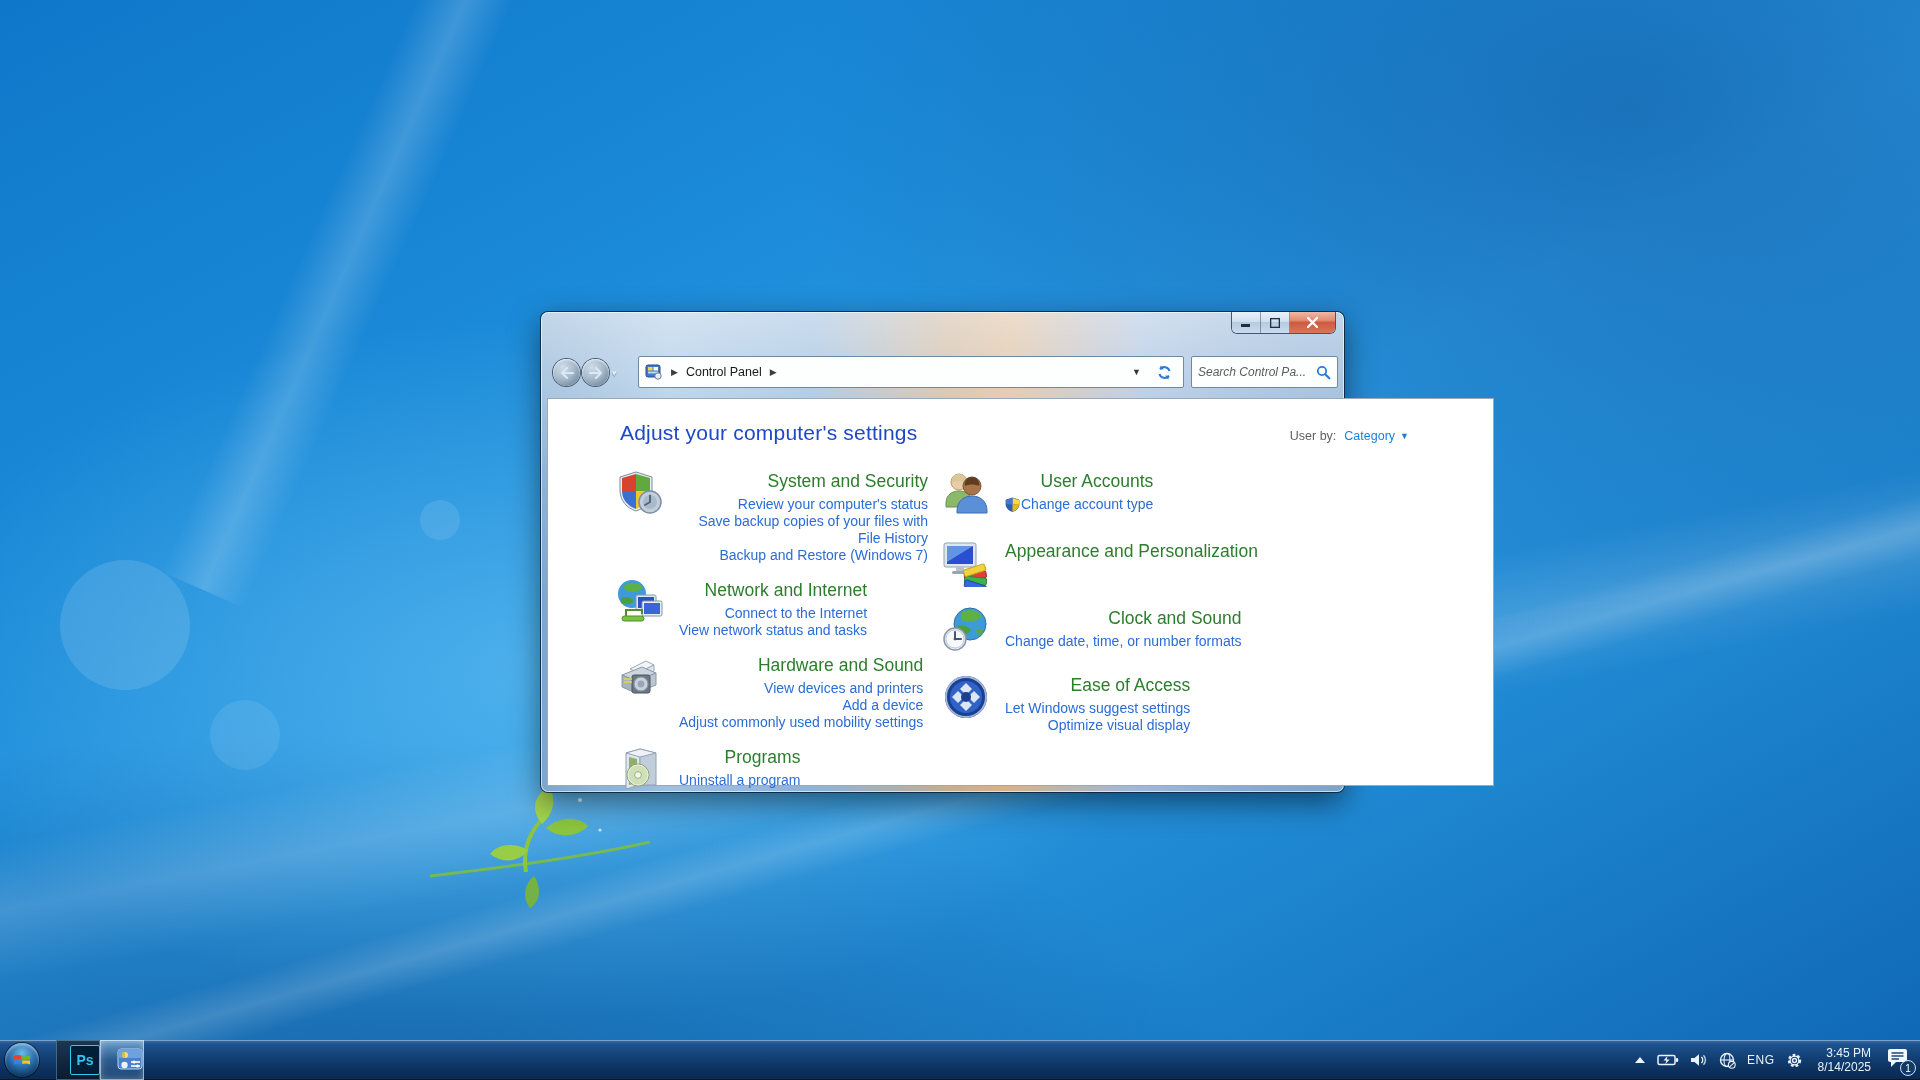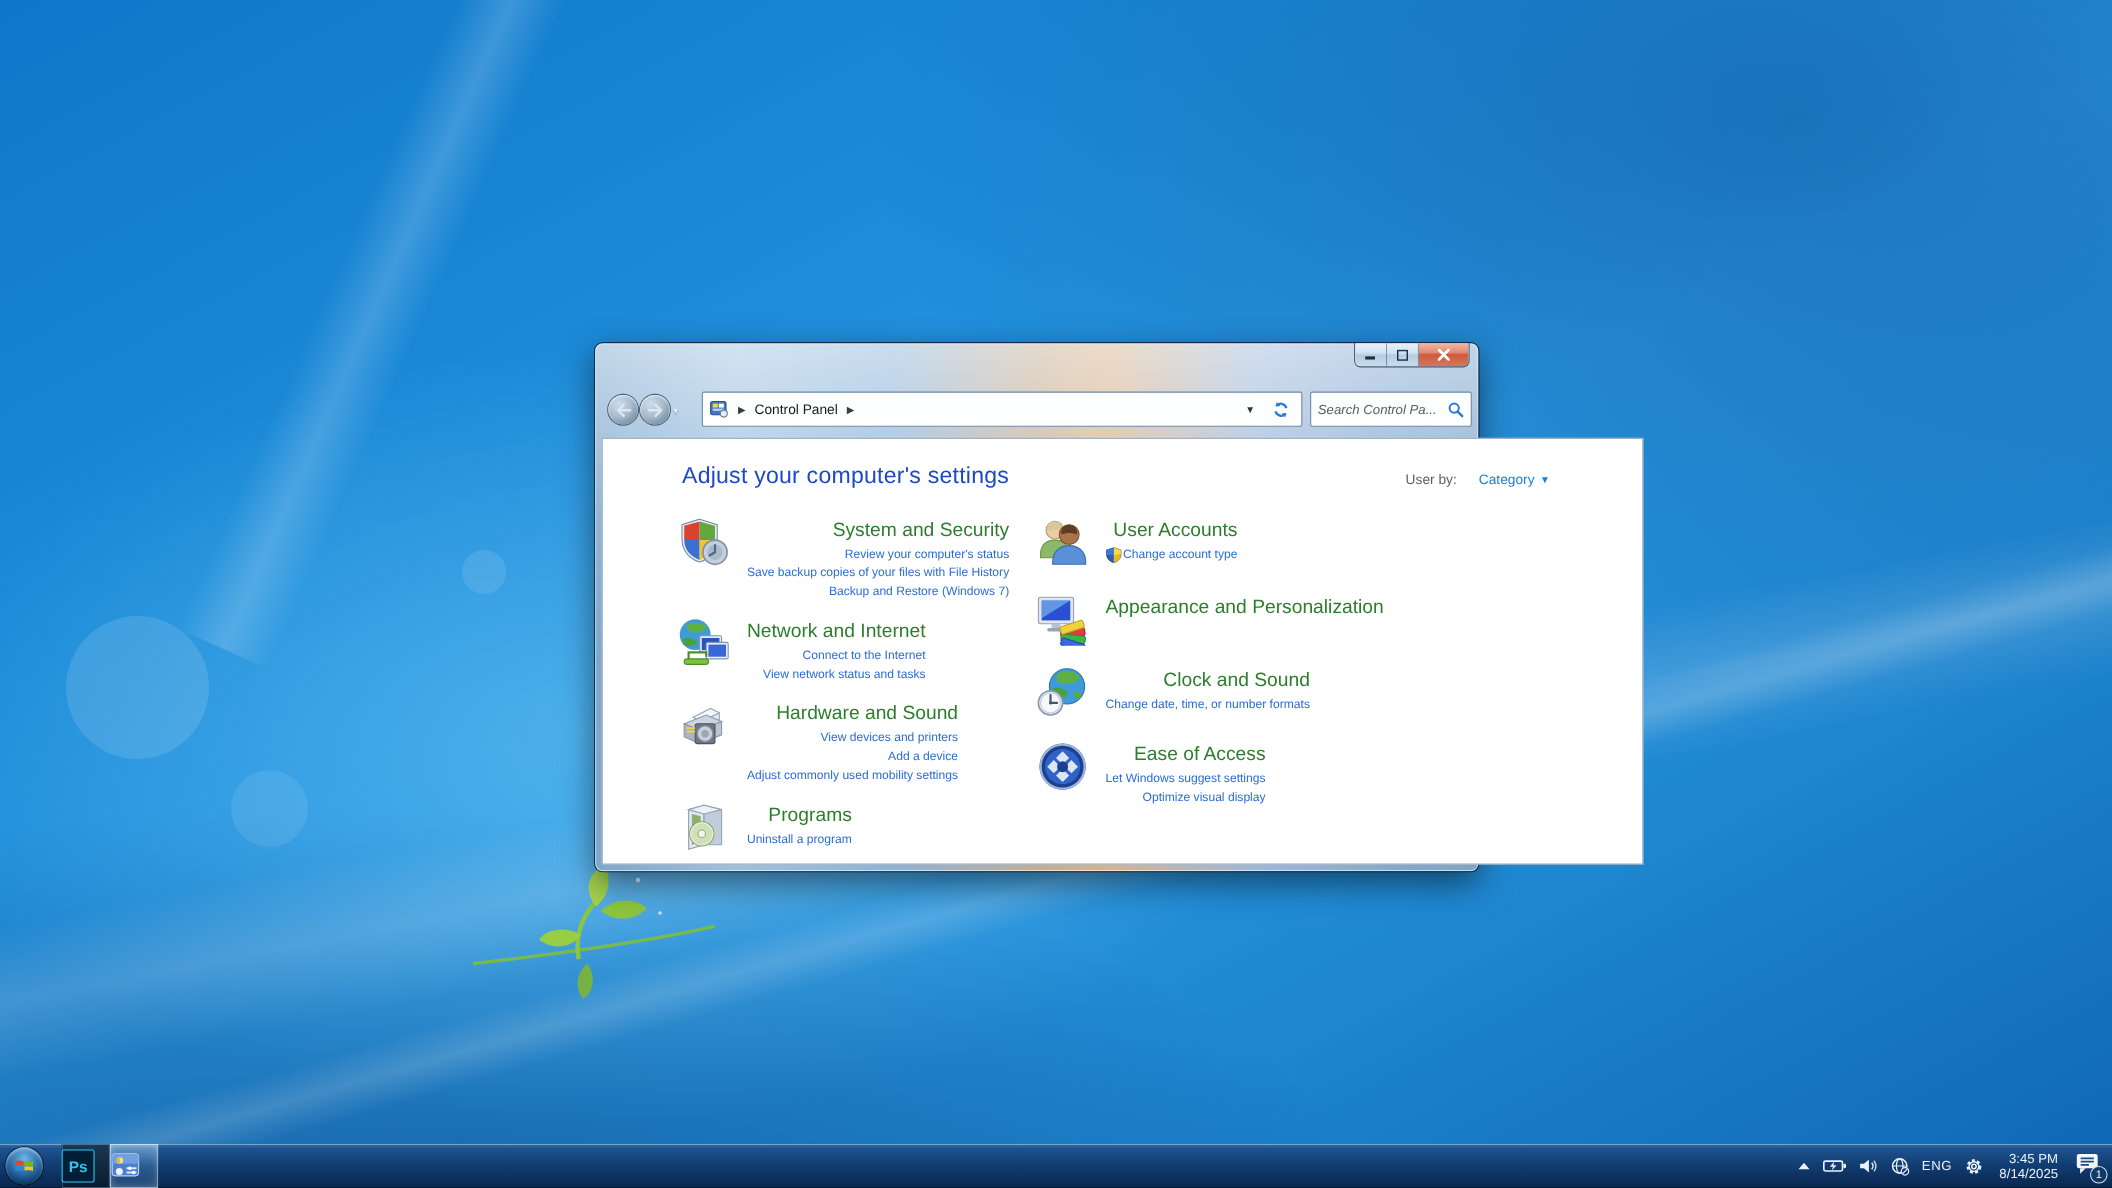--- a/index.html
+++ b/index.html
@@ -70,47 +70,47 @@
   .searchbox input { flex:1; min-width:0; border:none; outline:none; background:transparent;
     font-family:"Liberation Sans", sans-serif; font-size:12px; font-style:italic; color:#444; }
   .searchbox input::placeholder { color:#5c5c5c; font-style:italic; }
 
   
   .content { position:absolute; left:6px; top:86px; width:947px; height:388px;
     background:#ffffff; border:1px solid rgba(70,100,130,.55); }
   .page-title { position:absolute; left:72px; top:22px; font-size:21px; color:#1d48c8; letter-spacing:.2px; }
   .viewby { position:absolute; right:84px; top:30px; display:flex; align-items:center; gap:8px; font-size:12.5px; }
   .viewby .lbl { color:#5f5f5f; }
-  .viewby .val { color:#1a80d9; cursor:pointer; display:flex; align-items:center; gap:5px;margin-left:12px; }
+  .viewby .val { color:#1a80d9; cursor:pointer; display:flex; align-items:center; gap:5px; }
   .viewby .caret { font-size:9px; color:#1a80d9; }
 
   .col { position:absolute; top:70px; }
   .col.left  { left:68px;  width:312px; }
   .col.right { left:394px; width:350px; }
   .cat { display:flex; gap:15px; }
   .cat + .cat { margin-top:14px; }
   .cat-icon { width:48px; height:48px; flex:0 0 48px; cursor:pointer; }
   .cat-text { padding-top:2px;text-align:right; }
   .cat-title { display:inline-block; font-size:17.5px; color:#2c7d2c; text-decoration:none; cursor:pointer; margin-bottom:4px; }
-  .cat-link { display:block; font-size:11px; line-height:17px; color:#2b6cd5; text-decoration:none; cursor:pointer; }
+  .cat-link { display:block; font-size:14px; line-height:17px; color:#2b6cd5; text-decoration:none; cursor:pointer; }
   .link-with-shield { display:flex; align-items:center; gap:1px; }
   .mt22 { margin-top:22px !important; }
   .mt19 { margin-top:19px !important; }
 
   
   .taskbar { position:absolute; left:0; bottom:0; width:1920px; height:40px;
     background:linear-gradient(180deg, #3a72a8 0%, #1d5390 10%, #123f74 45%, #0c2f5c 78%, #0a2950 100%);
     box-shadow: inset 0 1px 0 rgba(255,255,255,.35), inset 0 -1px 0 rgba(0,0,0,.4);
     display:flex; align-items:center; }
   .start-orb { position:absolute; left:5px; top:3px; width:34px; height:34px; border-radius:50%;
     background:radial-gradient(circle at 50% 30%, #6fb7e8 0%, #2a6fae 45%, #0d3560 80%, #061e3a 100%);
     box-shadow:0 0 0 1px rgba(0,0,0,.55), inset 0 2px 3px rgba(255,255,255,.5);
     display:flex; align-items:center; justify-content:center; cursor:pointer; }
   .task-apps { position:absolute; left:56px; top:0; height:40px; display:flex; }
-  .task-btn { width:44px; height:40px; display:flex; align-items:center; justify-content:flex-start; cursor:pointer; }
+  .task-btn { width:44px; height:40px; display:flex; align-items:center; justify-content:flex-end; cursor:pointer; }
   .task-btn.ps { background:linear-gradient(180deg, rgba(28,52,76,.9), rgba(10,26,44,.95));
     box-shadow:inset 0 0 0 1px rgba(120,180,220,.45); }
   .ps-tile { width:30px; height:30px; background:#001e36; border:1px solid #31c5f0; border-radius:2px;
     display:flex; align-items:center; justify-content:center; color:#31c5f0; font-size:14px; font-weight:bold; }
   .task-btn.active { background:linear-gradient(180deg, rgba(170,215,245,.55), rgba(90,150,200,.35) 50%, rgba(60,110,165,.45));
     box-shadow:inset 0 0 0 1px rgba(220,240,255,.55), inset 0 0 8px rgba(255,255,255,.35); }
 
   .tray { position:absolute; right:8px; top:0; height:40px; display:flex; align-items:center; gap:11px; color:#eaf2fb; }
   .tray-ico { display:flex; align-items:center; justify-content:center; cursor:pointer; }
   .tray-lang { font-size:12px; letter-spacing:.5px; cursor:pointer; }

